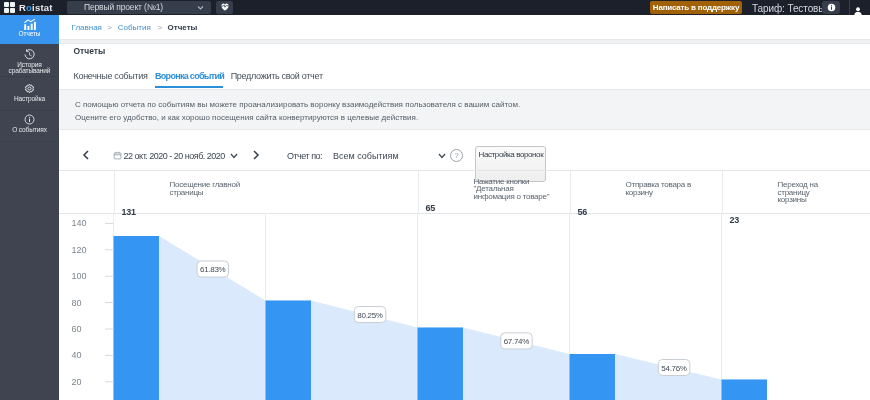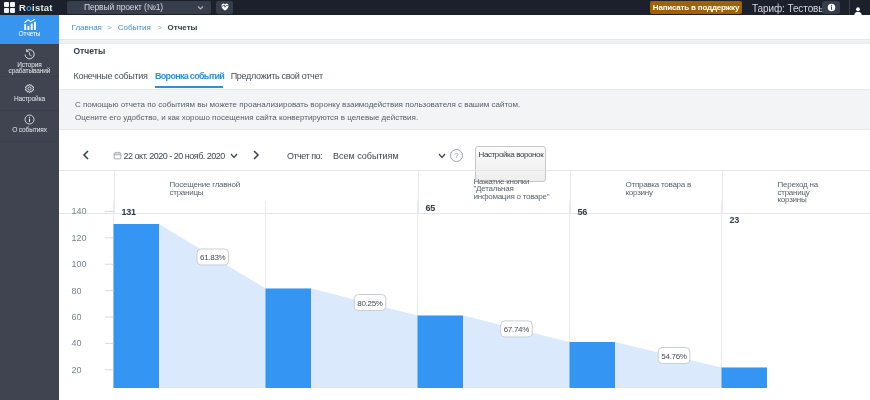--- a/index.html
+++ b/index.html
@@ -42,21 +42,21 @@
 #infobox { position:absolute; left:0; top:74.5px; width:811px; height:40px; background:#f3f4f5; border-bottom:1px solid #e6e8ea; }
 
 #funbtn { position:absolute; left:416.4px; top:131px; width:71px; height:36px; background:linear-gradient(#fbfbfb,#eeeeee); border:1px solid #c6c6c6; border-radius:3px; font-size:8px; letter-spacing:-0.4px; color:#333d47; text-align:center; line-height:16px; }
 
 
 #chead { position:absolute; left:0; top:154.5px; width:811px; height:44.5px; border-top:1px solid #e3e5e7; border-bottom:1px solid #e3e5e7; }
 .chcol { position:absolute; top:0; height:43.5px; border-left:1px solid #e8eaec; padding:10.5px 6px 0 7px; }
 .chcol .tt { font-size:8px; letter-spacing:-0.25px; color:#5a646e; line-height:7.6px;padding-left:48px; }
 .chcol .n { font-size:9px; color:#333d47; font-weight:bold; letter-spacing:-0.2px; margin-top:11px; }
 
-#chart { position:absolute; left:0; top:186px; width:811px; height:144px; }
+#chart { position:absolute; left:0; top:198px; width:811px; height:144px; }
 </style>
 </head>
 <body>
 <div id="topbar" class="abs"></div>
 <div id="logo" class="abs">
     <div style="left:0;top:0"></div>
     <div style="left:6px;top:0"></div>
     <div style="left:0;top:6px"></div>
     <div style="left:6px;top:6px"></div>
   </div>

